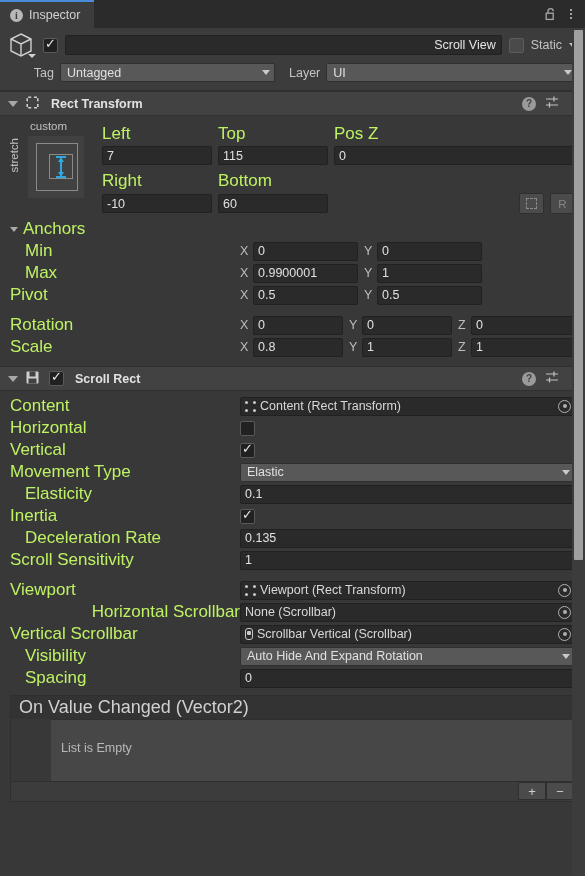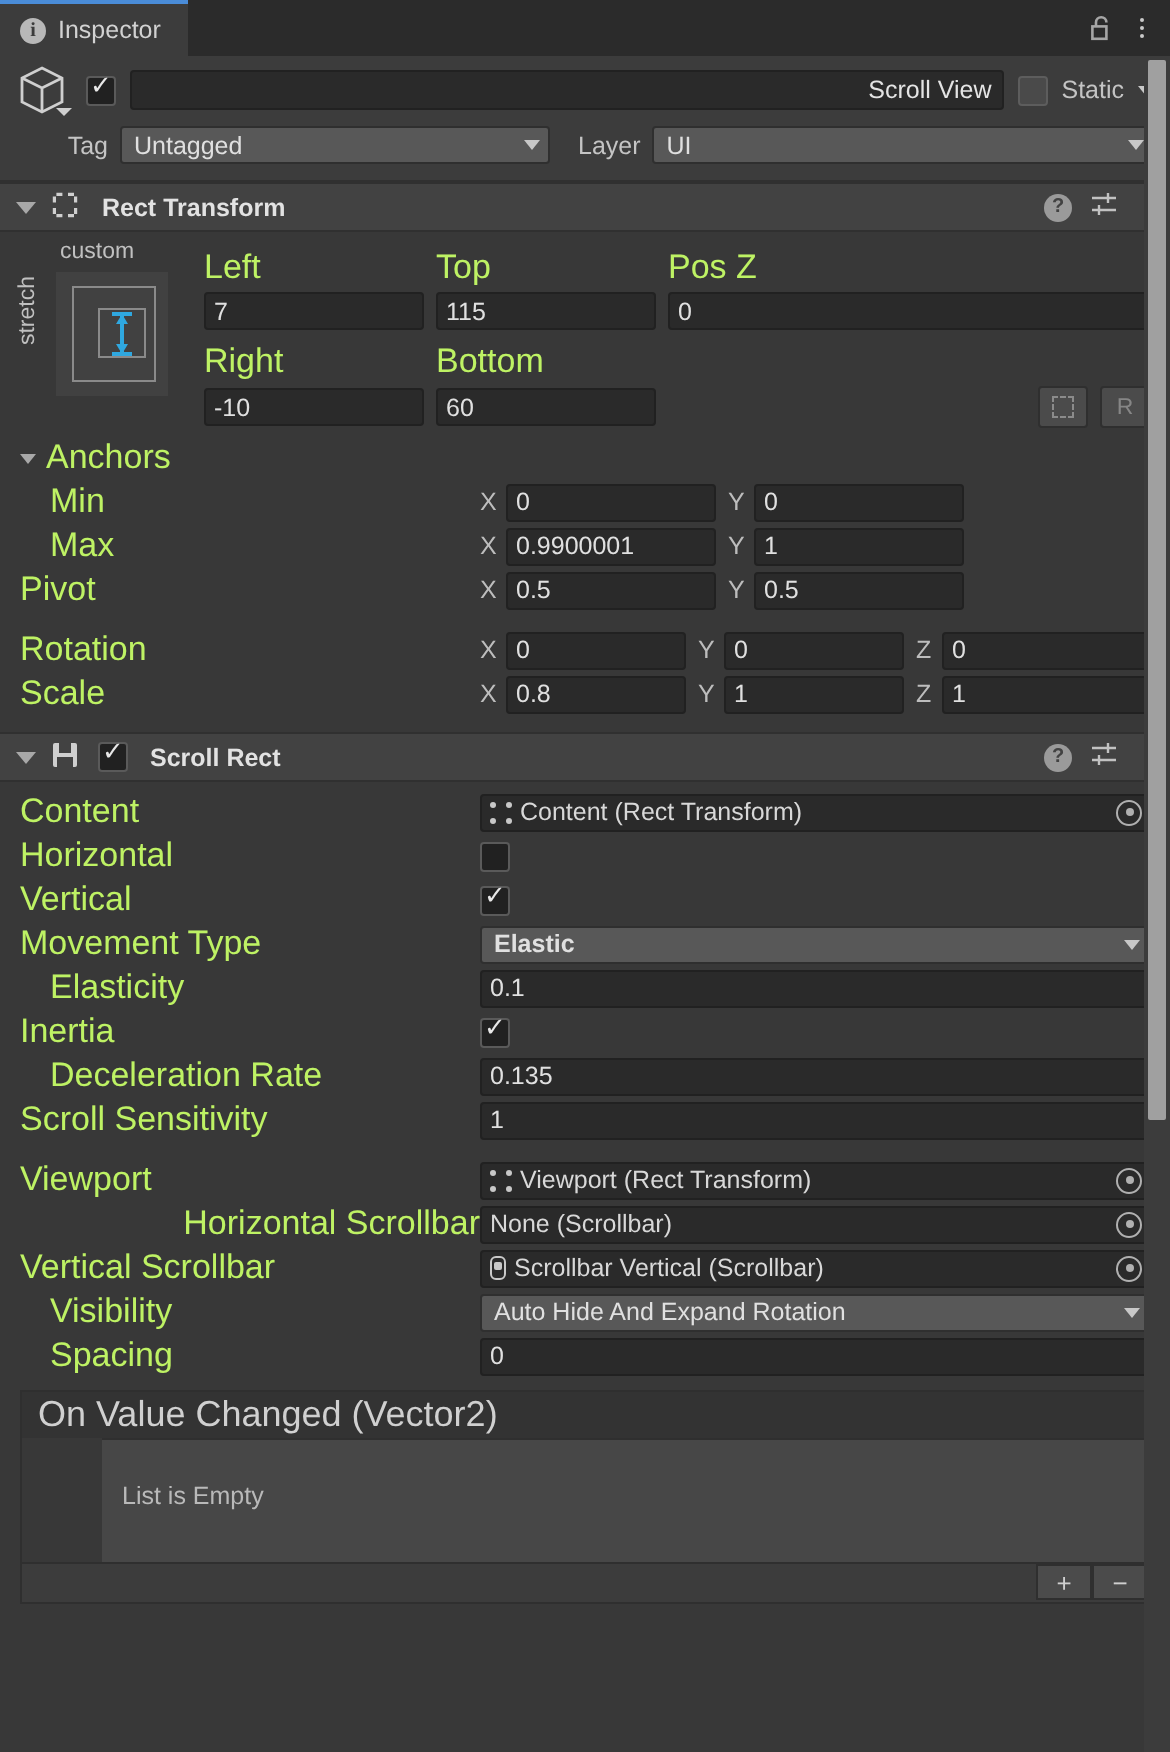--- a/index.html
+++ b/index.html
@@ -422,21 +422,21 @@
         <div class="row">
           <span class="rlabel" style="width: 230px;">Horizontal</span>
           <span class="cbox"></span>
         </div>
         <div class="row">
           <span class="rlabel" style="width: 230px;">Vertical</span>
           <span class="cbox checked"></span>
         </div>
         <div class="row">
           <span class="rlabel" style="width: 230px;">Movement Type</span>
-          <span class="popup" style="flex: 1 1 0%; font-weight: bold;">
+          <span class="popup" style="flex: 1 1 0%;">
             <span>Elastic</span>
             <span class="tri-down"></span>
           </span>
         </div>
         <div class="row">
           <span class="rlabel ind1" style="width: 230px;">Elasticity</span>
           <span class="num" style="flex: 1 1 0%;">
             <span>0.1</span>
           </span>
         </div>

